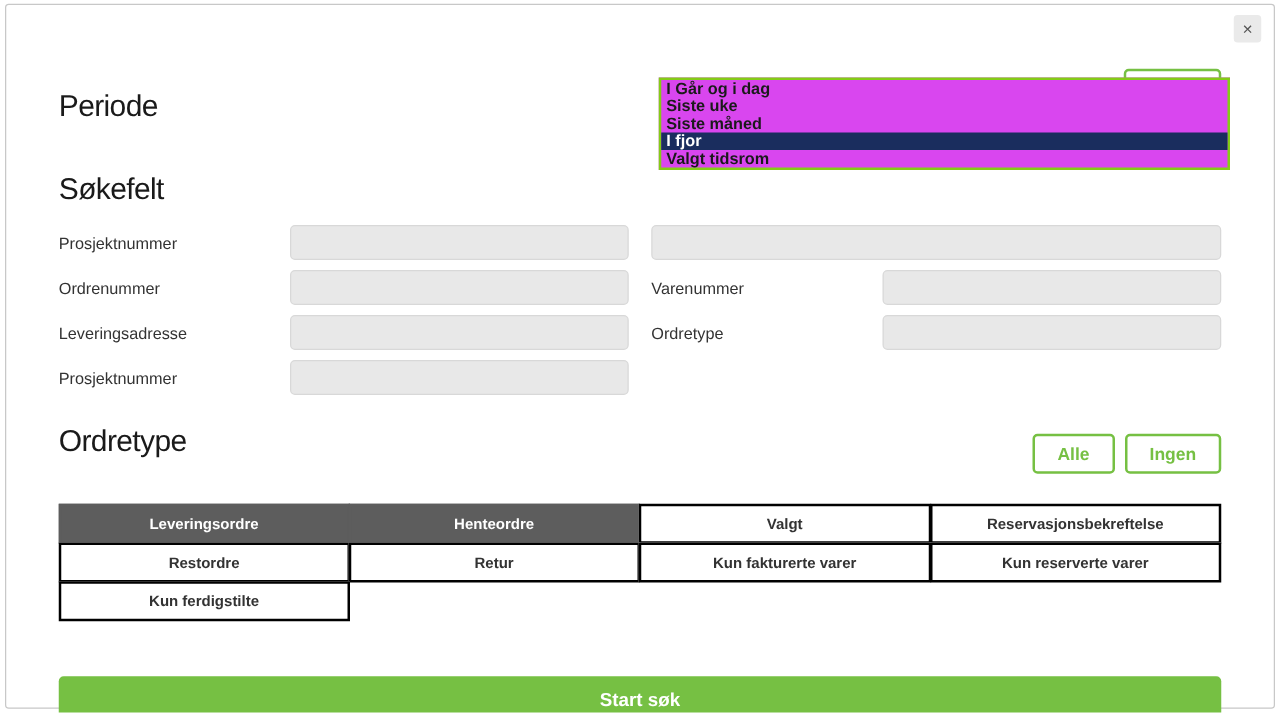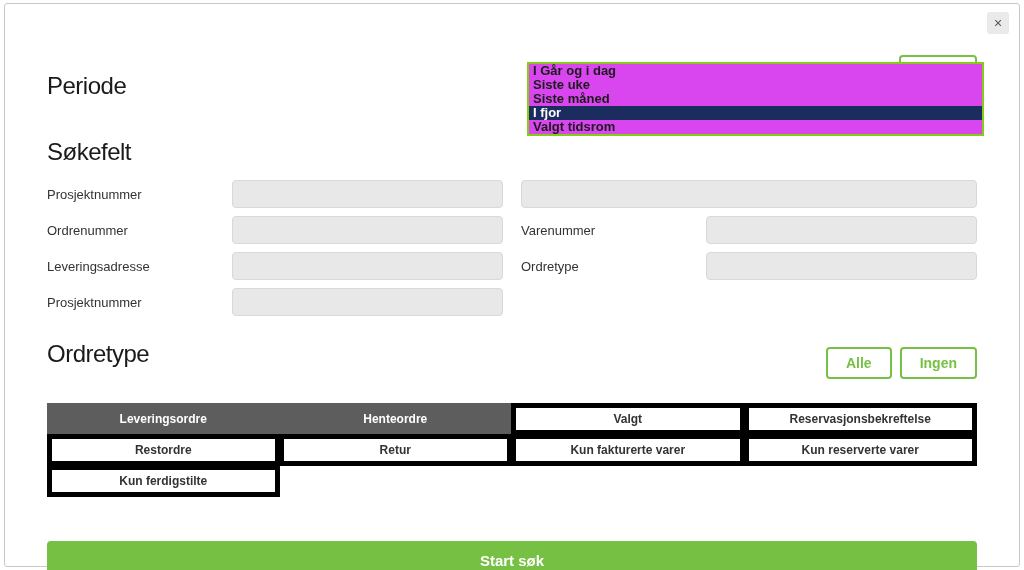--- a/index.html
+++ b/index.html
@@ -144,21 +144,21 @@
       border-radius: 4px;
       cursor: pointer;
     }
     .type-grid {
       display: grid;
       grid-template-columns: repeat(4, 1fr);
       gap: 0;
       margin-bottom: 0;
     }
     .type-cell {
-      border: 5px solid #000000;
+      border: 2px solid #000000;
       background: #fff;
       text-align: center;
       padding: 8px 0;
       font-size: 12px;
       font-weight: 700;
       color: #333;
       cursor: pointer;
       margin: -1px 0 0 -1px;
       height: 32px;
       display: flex;

